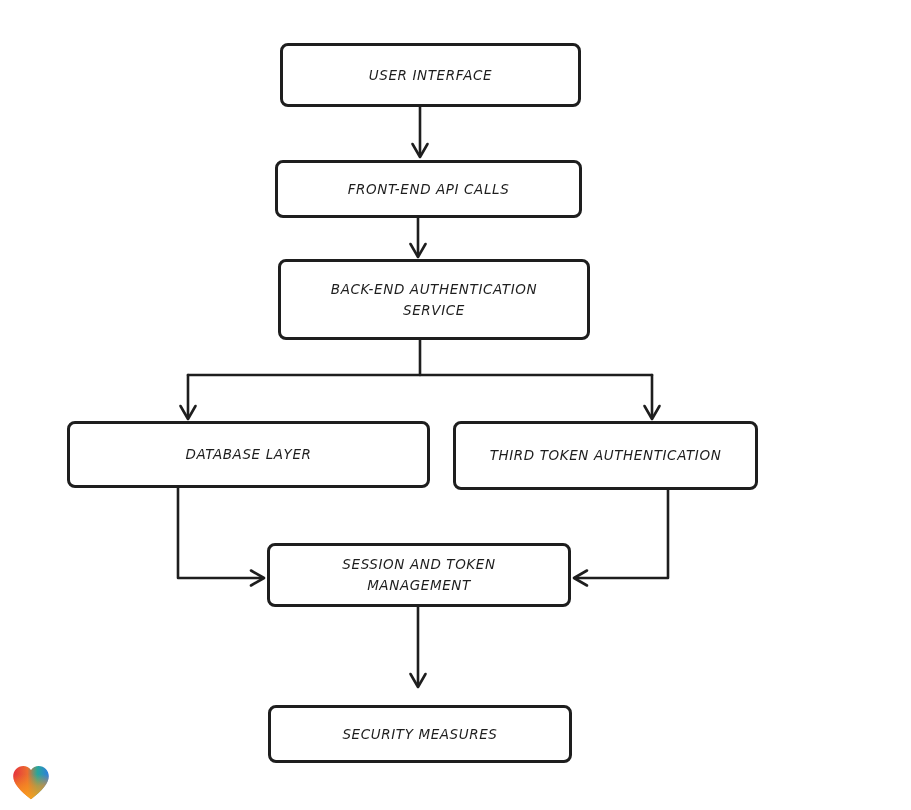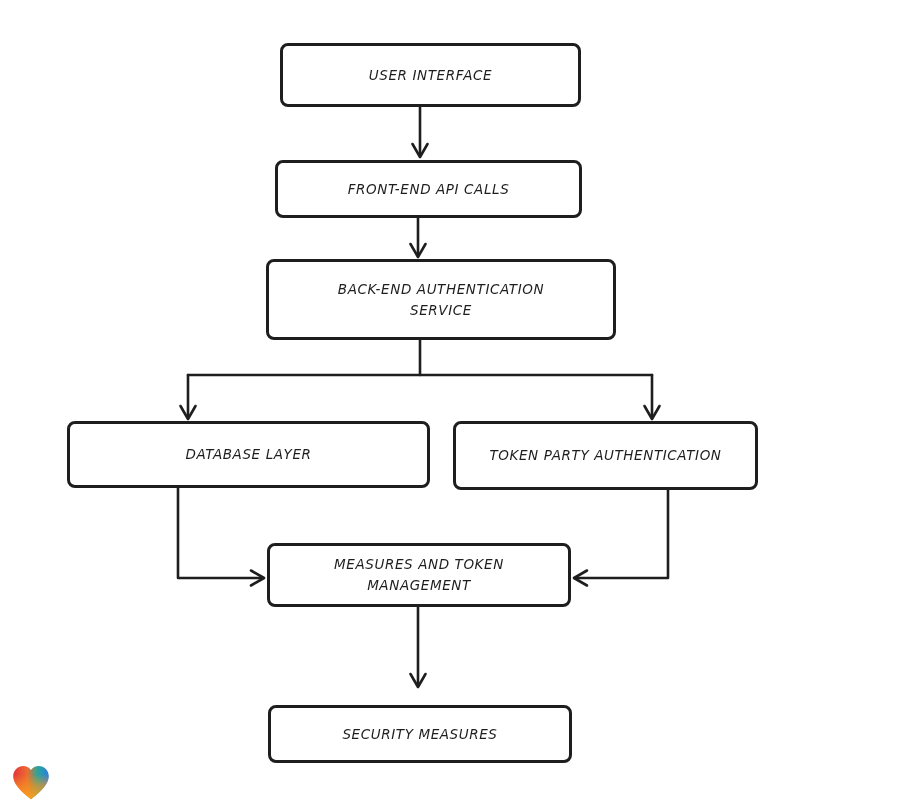--- a/index.html
+++ b/index.html
@@ -31,21 +31,21 @@
     font-size: 13.5px;
     font-style: italic;
     font-weight: 500;
     letter-spacing: 0.6px;
     line-height: 1.55;
     white-space: pre-line;
     z-index: 2;
   }
   .n1 { left: 280px; top: 43px;  width: 301px; height: 64px; }
   .n2 { left: 275px; top: 160px; width: 307px; height: 58px; }
-  .n3 { left: 266px; top: 259px; width: 350px; height: 81px; }
+  .n3 { left: 278px; top: 259px; width: 312px; height: 81px; }
   .n4 { left: 67px;  top: 421px; width: 363px; height: 67px; }
   .n5 { left: 453px; top: 421px; width: 305px; height: 69px; }
   .n6 { left: 267px; top: 543px; width: 304px; height: 64px; }
   .n7 { left: 268px; top: 689px; width: 304px; height: 58px; margin-top: 16px; }
   .heart-logo {
     position: absolute;
     left: 12px; top: 764px;
     width: 38px; height: 37px;
     z-index: 3;
     cursor: pointer;
@@ -95,23 +95,23 @@
 
   <div class="node n1">USER INTERFACE</div>
 
   <div class="node n2">FRONT-END API CALLS</div>
 
   <div class="node n3">BACK-END AUTHENTICATION
 SERVICE</div>
 
   <div class="node n4">DATABASE LAYER</div>
 
-  <div class="node n5">TOKEN PARTY AUTHENTICATION</div>
+  <div class="node n5">THIRD TOKEN AUTHENTICATION</div>
 
-  <div class="node n6">MEASURES AND TOKEN
+  <div class="node n6">SESSION AND TOKEN
 MANAGEMENT</div>
 
   <div class="node n7">SECURITY MEASURES</div>
 
   <svg class="heart-logo" viewBox="0 0 32 30" xmlns="http://www.w3.org/2000/svg">
     <defs>
       <linearGradient id="hg1" x1="0" y1="0" x2="1" y2="0">
         <stop offset="0" stop-color="#e5323e"></stop>
         <stop offset="0.40" stop-color="#ec6d2f"></stop>
         <stop offset="0.68" stop-color="#27a79b"></stop>

